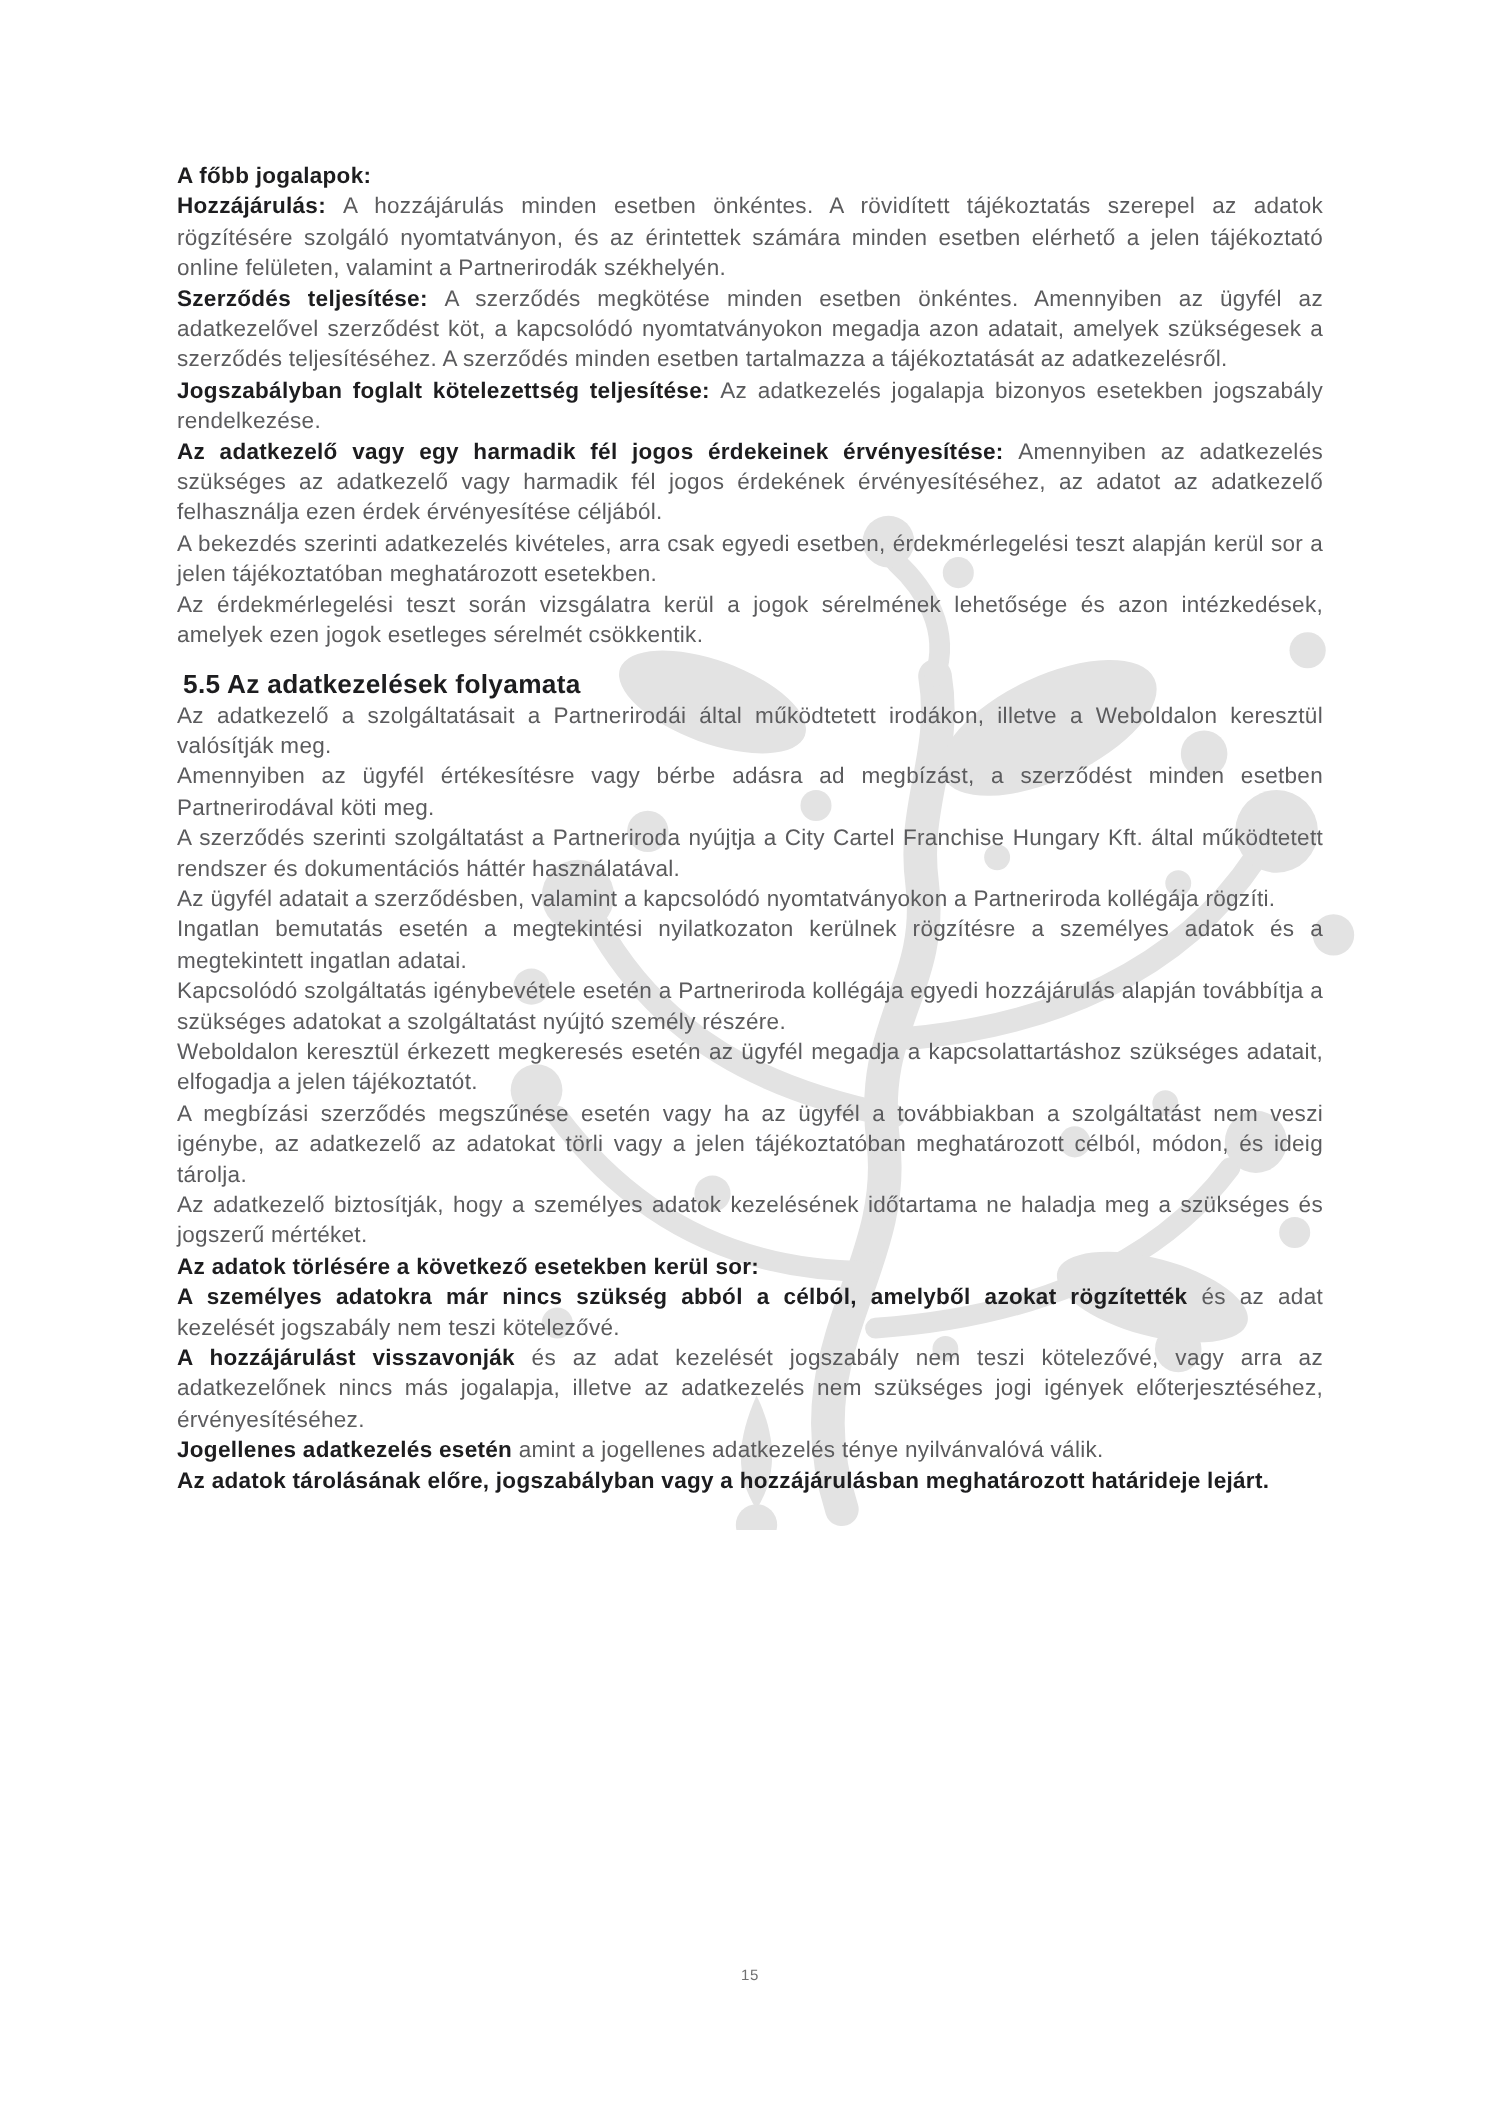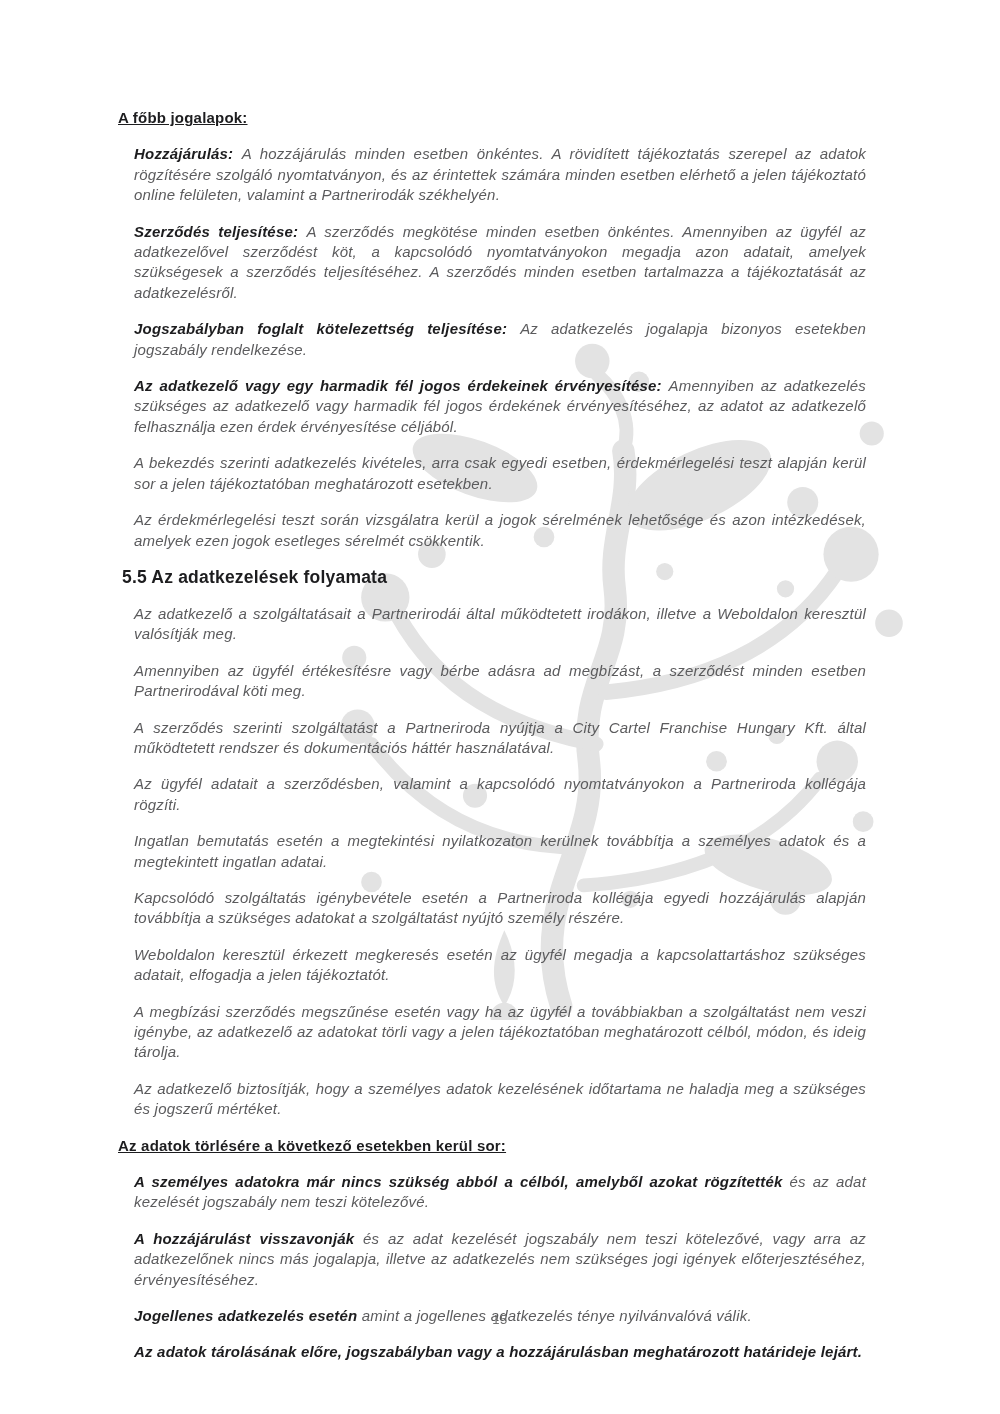--- a/index.html
+++ b/index.html
@@ -26,42 +26,41 @@
   .content{
     position:absolute;
     left:118px;right:118px;top:108px;
     color:var(--text);
     font-size:15px;
     line-height:20.4px;
     letter-spacing:0.2px;
     text-align:justify;
   }
   .block{margin:0;}
-  .para{margin:16px;font-style:italic;}
+  .para{margin:0;}
   .lead{font-weight:bold;color:var(--heading);}
   .label-underline{
     font-weight:bold;
     color:var(--heading);
-    text-decoration:underline;
     text-align:left;
   }
   .h2{
     font-size:17.5px;
     font-weight:bold;
     color:var(--heading);
     line-height:21px;
     margin:11px 0 1px 4px;
     text-align:left;
   }
   .bold{font-weight:bold;color:var(--heading);}
   .pagenum{
     position:absolute;
     top:1312px;left:0;width:100%;
     text-align:center;
-    font-size:13px;
+    font-size:10px;
     color:var(--pagenum);
     letter-spacing:0.5px;
   }
 </style>
 </head>
 <body>
 
 <div class="page">
 
   <div class="watermark">
@@ -112,21 +111,21 @@
         <div class="block para"><span class="lead">Szerződés teljesítése: </span>A szerződés megkötése minden esetben önkéntes. Amennyiben az ügyfél az adatkezelővel szerződést köt, a kapcsolódó nyomtatványokon megadja azon adatait, amelyek szükségesek a szerződés teljesítéséhez. A szerződés minden esetben tartalmazza a tájékoztatását az adatkezelésről.</div>
         <div class="block para"><span class="lead">Jogszabályban foglalt kötelezettség teljesítése: </span>Az adatkezelés jogalapja bizonyos esetekben jogszabály rendelkezése.</div>
         <div class="block para"><span class="lead">Az adatkezelő vagy egy harmadik fél jogos érdekeinek érvényesítése: </span>Amennyiben az adatkezelés szükséges az adatkezelő vagy harmadik fél jogos érdekének érvényesítéséhez, az adatot az adatkezelő felhasználja ezen érdek érvényesítése céljából.</div>
         <div class="block para">A bekezdés szerinti adatkezelés kivételes, arra csak egyedi esetben, érdekmérlegelési teszt alapján kerül sor a jelen tájékoztatóban meghatározott esetekben.</div>
         <div class="block para">Az érdekmérlegelési teszt során vizsgálatra kerül a jogok sérelmének lehetősége és azon intézkedések, amelyek ezen jogok esetleges sérelmét csökkentik.</div>
         <div class="block h2">5.5 Az adatkezelések folyamata</div>
         <div class="block para">Az adatkezelő a szolgáltatásait a Partnerirodái által működtetett irodákon, illetve a Weboldalon keresztül valósítják meg.</div>
         <div class="block para">Amennyiben az ügyfél értékesítésre vagy bérbe adásra ad megbízást, a szerződést minden esetben Partnerirodával köti meg.</div>
         <div class="block para">A szerződés szerinti szolgáltatást a Partneriroda nyújtja a City Cartel Franchise Hungary Kft. által működtetett rendszer és dokumentációs háttér használatával.</div>
         <div class="block para">Az ügyfél adatait a szerződésben, valamint a kapcsolódó nyomtatványokon a Partneriroda kollégája rögzíti.</div>
-        <div class="block para">Ingatlan bemutatás esetén a megtekintési nyilatkozaton kerülnek továbbítja a személyes adatok és a megtekintett ingatlan adatai.</div>
+        <div class="block para">Ingatlan bemutatás esetén a megtekintési nyilatkozaton kerülnek rögzítésre a személyes adatok és a megtekintett ingatlan adatai.</div>
         <div class="block para">Kapcsolódó szolgáltatás igénybevétele esetén a Partneriroda kollégája egyedi hozzájárulás alapján továbbítja a szükséges adatokat a szolgáltatást nyújtó személy részére.</div>
         <div class="block para">Weboldalon keresztül érkezett megkeresés esetén az ügyfél megadja a kapcsolattartáshoz szükséges adatait, elfogadja a jelen tájékoztatót.</div>
         <div class="block para">A megbízási szerződés megszűnése esetén vagy ha az ügyfél a továbbiakban a szolgáltatást nem veszi igénybe, az adatkezelő az adatokat törli vagy a jelen tájékoztatóban meghatározott célból, módon, és ideig tárolja.</div>
         <div class="block para">Az adatkezelő biztosítják, hogy a személyes adatok kezelésének időtartama ne haladja meg a szükséges és jogszerű mértéket.</div>
         <div class="block label-underline">Az adatok törlésére a következő esetekben kerül sor:</div>
         <div class="block para"><span class="lead">A személyes adatokra már nincs szükség abból a célból, amelyből azokat rögzítették </span>és az adat kezelését jogszabály nem teszi kötelezővé.</div>
         <div class="block para"><span class="lead">A hozzájárulást visszavonják </span>és az adat kezelését jogszabály nem teszi kötelezővé, vagy arra az adatkezelőnek nincs más jogalapja, illetve az adatkezelés nem szükséges jogi igények előterjesztéséhez, érvényesítéséhez.</div>
         <div class="block para"><span class="lead">Jogellenes adatkezelés esetén </span>amint a jogellenes adatkezelés ténye nyilvánvalóvá válik.</div>
         <div class="block para bold">Az adatok tárolásának előre, jogszabályban vagy a hozzájárulásban meghatározott határideje lejárt.</div>
       </div>

